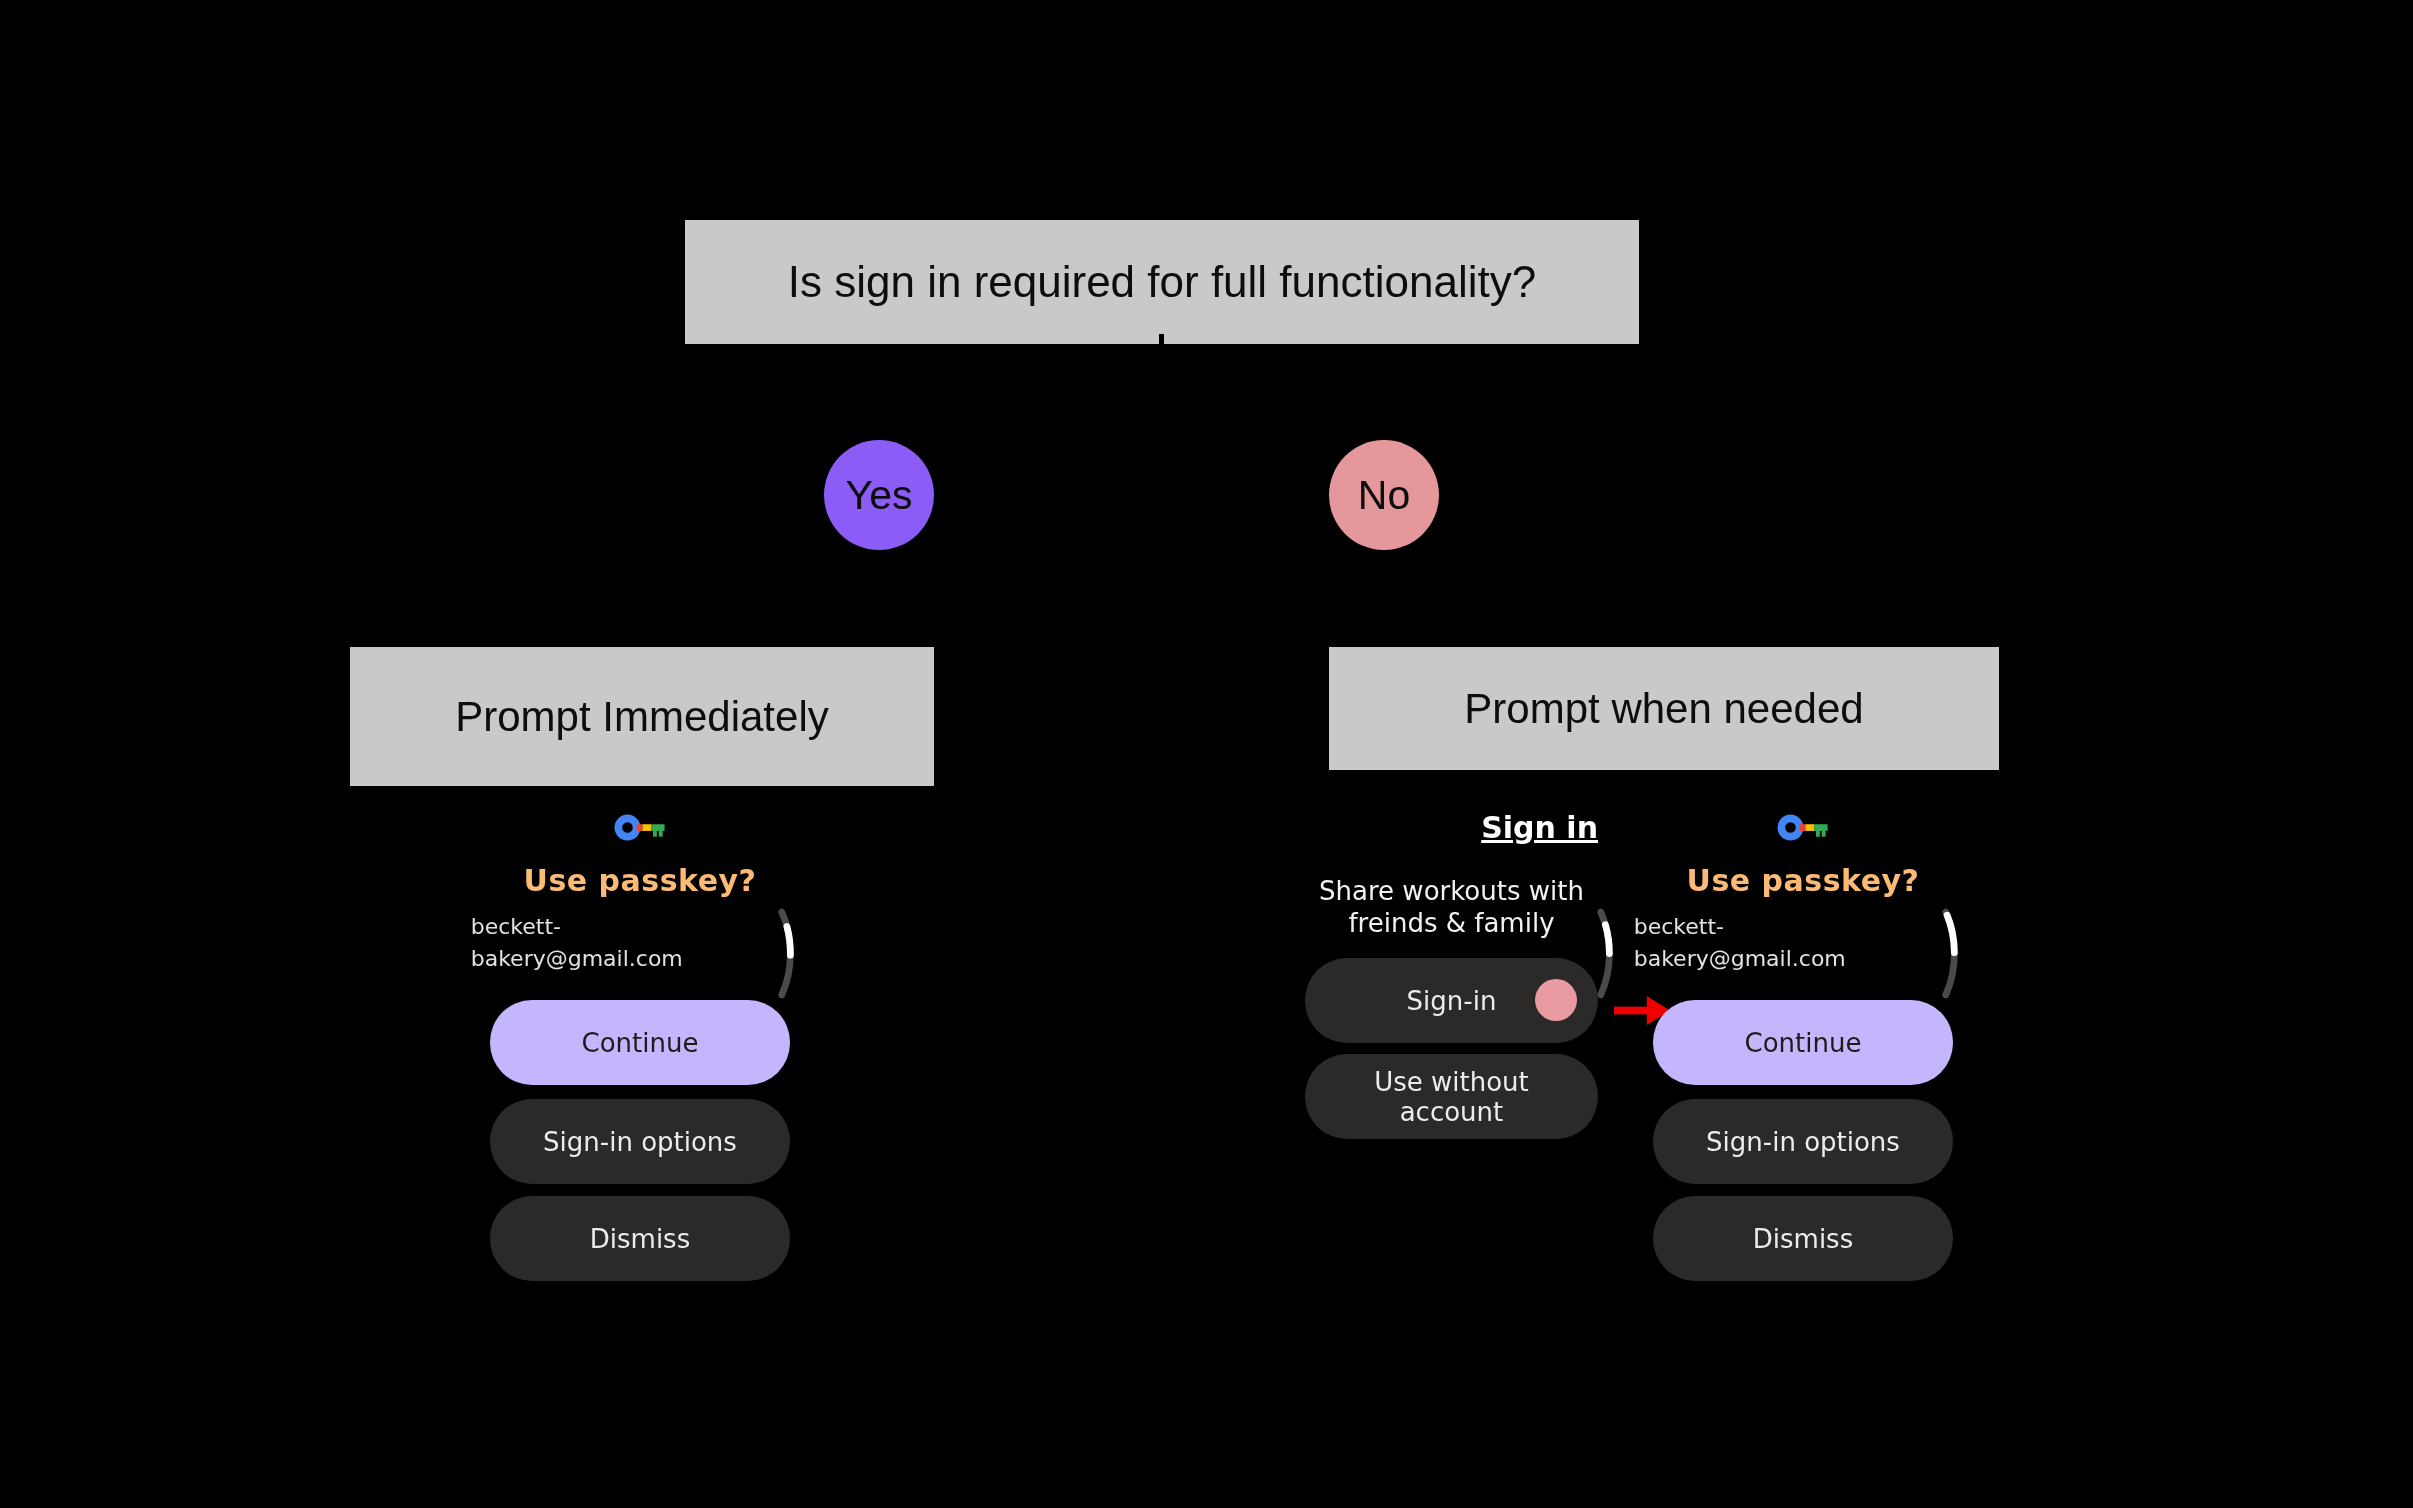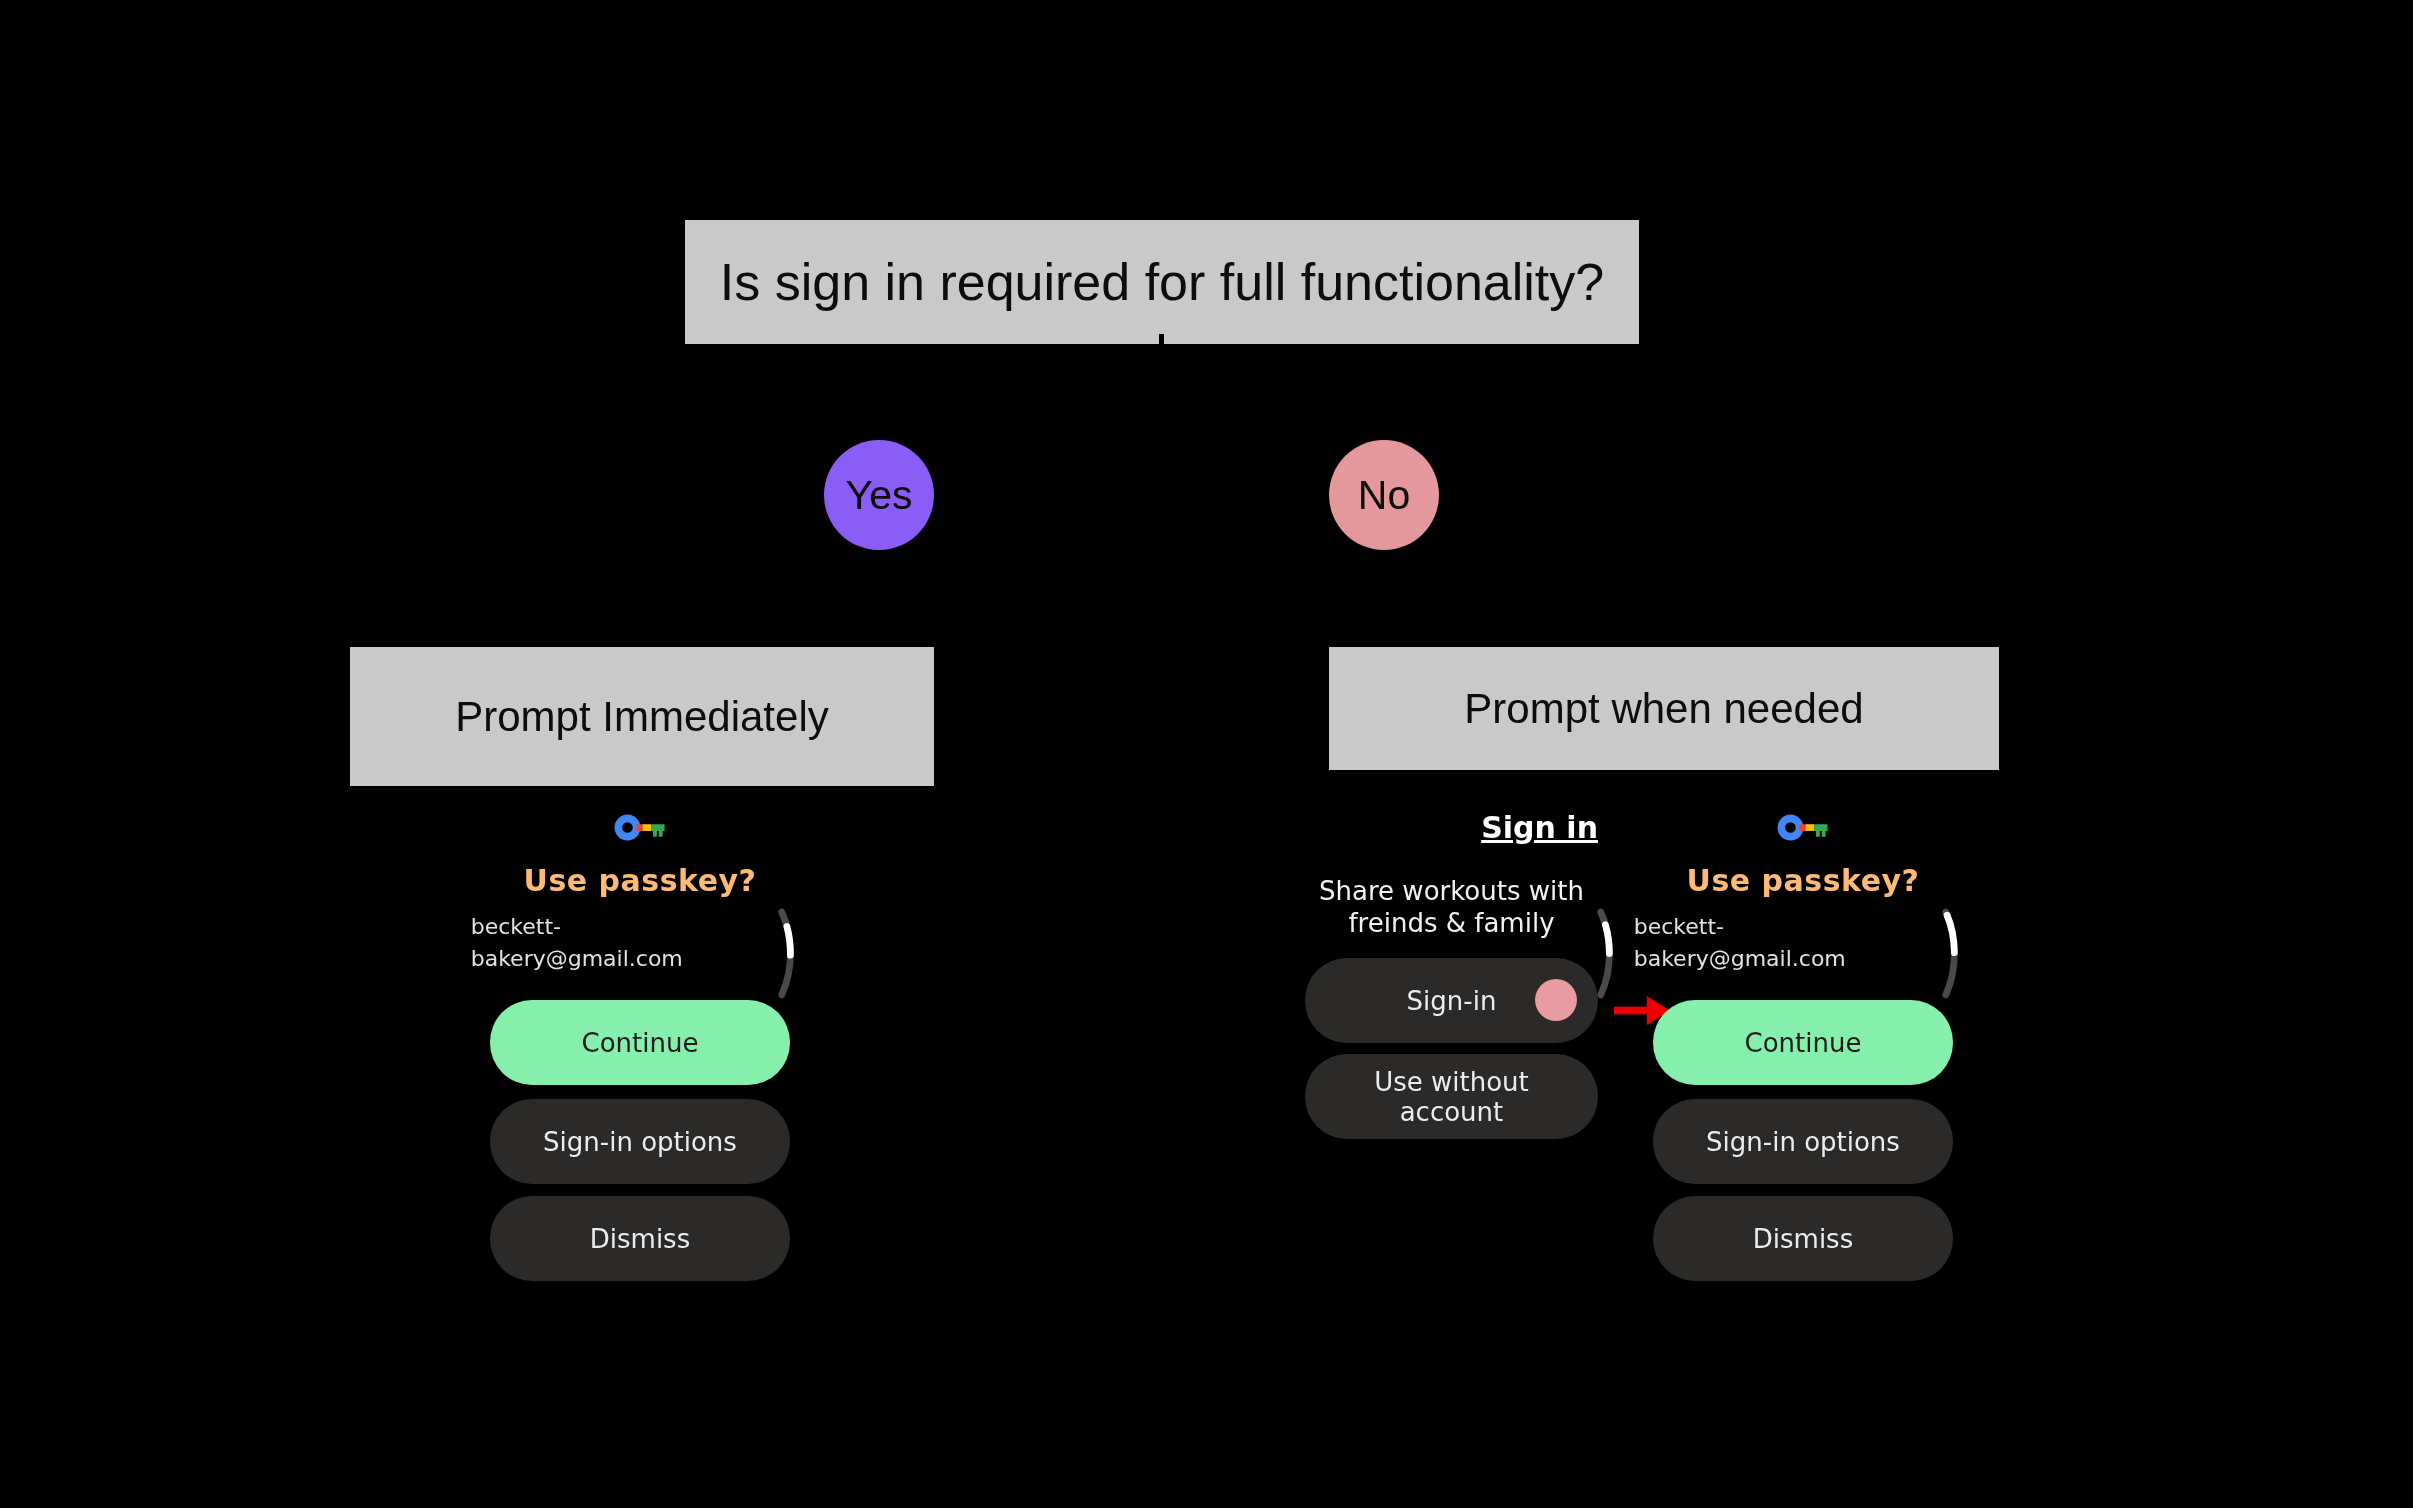--- a/index.html
+++ b/index.html
@@ -16,21 +16,21 @@
     position: absolute;
     background: #c9c9c9;
     color: #0d0d0d;
     display: flex;
     align-items: center;
     justify-content: center;
     text-align: center;
   }
   .question-box {
     left: 685px; top: 220px; width: 954px; height: 124px;
-    font-size: 52px;
+    font-size: 44px;
   }
   .outcome-box { font-size: 42px; }
   .outcome-left  { left: 350px;  top: 647px; width: 584px; height: 139px; }
   .outcome-right { left: 1329px; top: 647px; width: 670px; height: 123px; }
 
   .node-circle {
     position: absolute;
     width: 110px; height: 110px;
     border-radius: 50%;
     display: flex; align-items: center; justify-content: center;
@@ -80,21 +80,21 @@
     height: 85px;
     border-radius: 42px;
     border: none;
     display: flex; align-items: center; justify-content: center;
     text-align: center;
     font-family: "DejaVu Sans", sans-serif;
     font-size: 26px;
     cursor: pointer;
     padding: 0;
   }
-  .pill-primary { background: #86efac; color: #1d1c1a; }
+  .pill-primary { background: #c4b5fd; color: #1d1c1a; }
   .pill-dark    { background: #2b2a28; color: #ececec; }
 
   .btn-continue       { top: 191px; }
   .btn-signin-options { top: 290px; }
   .btn-dismiss        { top: 387px; }
 
   
   .signin-title {
     position: absolute; left: 0; right: 0; top: 1px;
     text-align: right;

